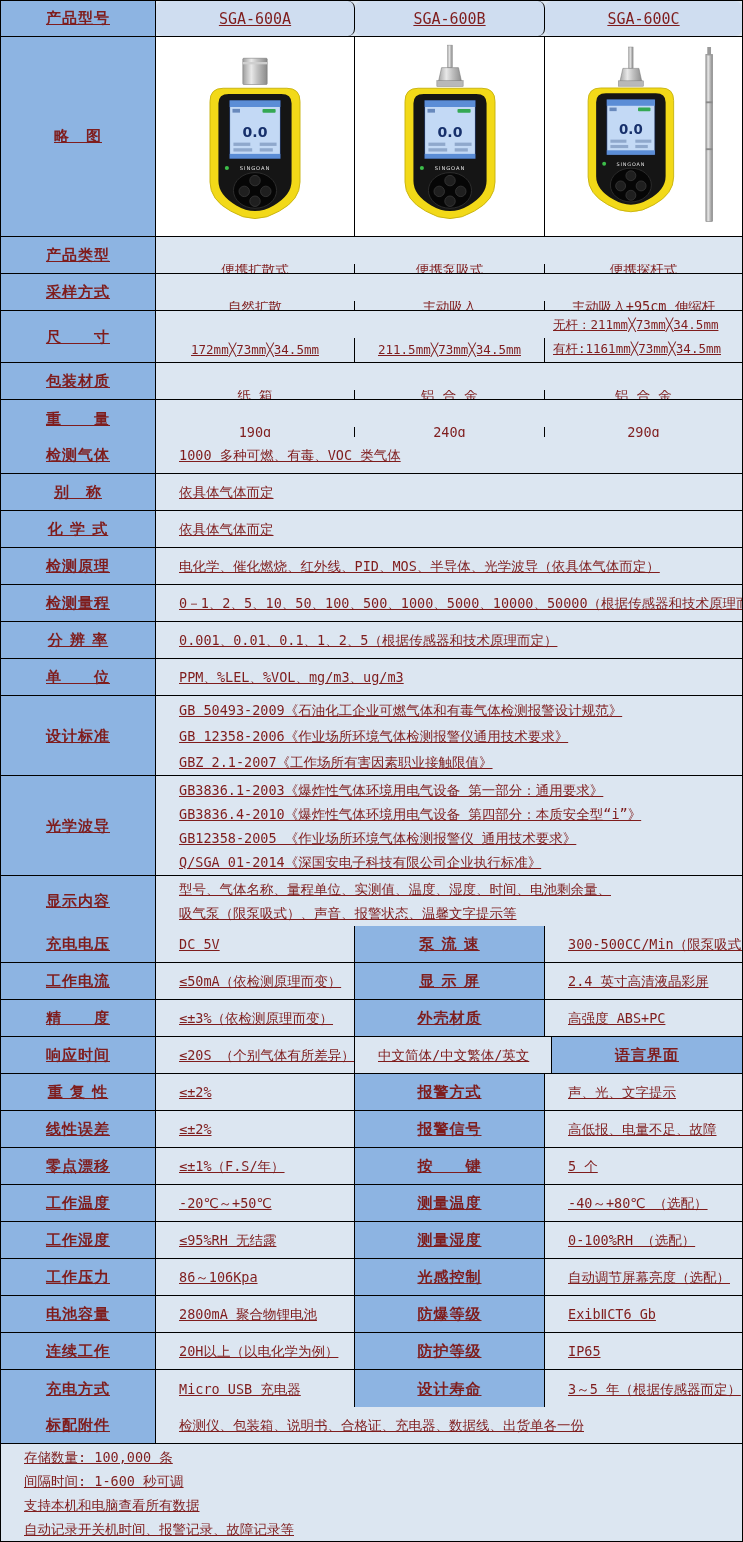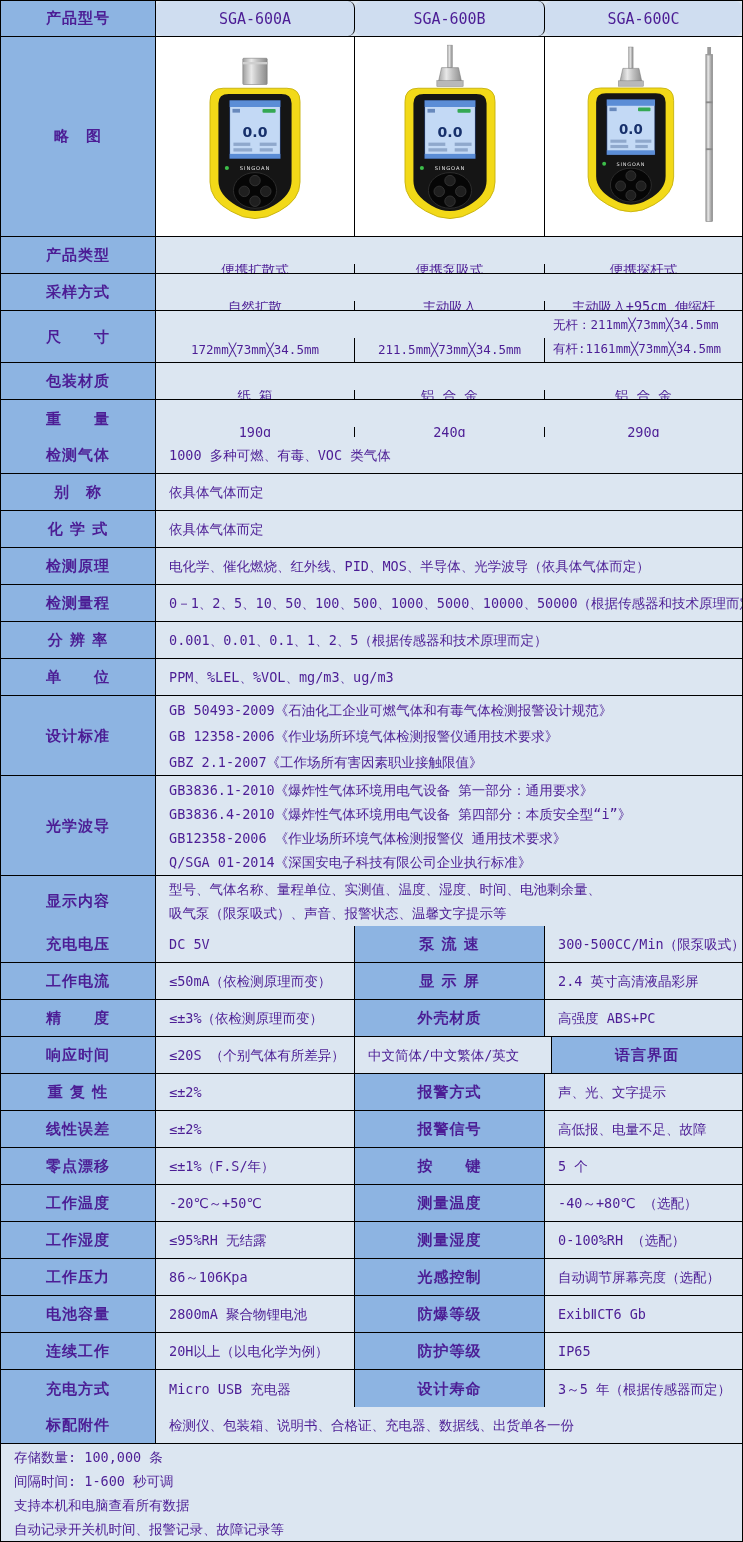--- a/index.html
+++ b/index.html
@@ -1,23 +1,24 @@
 <!DOCTYPE html>
 <html lang="zh"><head>
 <meta charset="utf-8">
 <style>
   html,body{margin:0;padding:0;background:#fff;}
   *{box-sizing:border-box;}
   #spec-table{
     width:743px;height:1542px;
     border:1px solid #000;
     font-family:"DejaVu Sans",sans-serif;
-    color:#4c1d95;
+    color:#7f1d1d;
     overflow:hidden;
     background:#DCE6F1;
+    text-decoration:underline;
   }
   .row{display:flex;border-bottom:1px solid #000;}
   .row:last-child{border-bottom:none;}
   .cell{border-right:1px solid #000;display:flex;flex-direction:column;justify-content:center;overflow:hidden;}
   .cell:last-child{border-right:none;}
   .c1{width:155px;}
   .c2{width:199px;}
   .c3{width:190px;}
   .c4{width:197px;}
   .cmerge{width:586px;}
@@ -34,21 +35,21 @@
     font-weight:bold;font-size:15px;
     align-items:center;text-align:center;
     letter-spacing:1px;
   }
   .value{
     background:#DCE6F1;
     font-size:13.5px;
     font-family:"DejaVu Sans Mono","DejaVu Sans",sans-serif;
   }
   .v-center{align-items:center;text-align:center;margin-top:27px;}
-  .v-left{align-items:flex-start;text-align:left;padding-left:13px;padding-right:6px;}
+  .v-left{align-items:flex-start;text-align:left;padding-left:23px;padding-right:6px;}
   .model-cell{
     background:#CFDDF0;
     font-size:15px;
     font-family:"DejaVu Sans Mono","DejaVu Sans",sans-serif;
     align-items:center;justify-content:center;text-align:center;border-radius:7px;
   }
   .sketch-cell{background:#ffffff;align-items:center;justify-content:center;}
   .small-dim{font-size:12.5px;}
   .line{line-height:24px;white-space:nowrap;}
   .h-design .line{line-height:26px;}
@@ -336,23 +337,23 @@
           <div class="line">GB 50493-2009《石油化工企业可燃气体和有毒气体检测报警设计规范》</div>
           <div class="line">GB 12358-2006《作业场所环境气体检测报警仪通用技术要求》</div>
           <div class="line">GBZ 2.1-2007《工作场所有害因素职业接触限值》</div>
         </div>
       </div>
       <div class="row h-exec">
         <div class="cell c1 label">
           <div class="line">光学波导</div>
         </div>
         <div class="cell cmerge value v-left">
-          <div class="line">GB3836.1-2010《爆炸性气体环境用电气设备  第一部分：通用要求》</div>
+          <div class="line">GB3836.1-2003《爆炸性气体环境用电气设备  第一部分：通用要求》</div>
           <div class="line">GB3836.4-2010《爆炸性气体环境用电气设备  第四部分：本质安全型“i”》</div>
-          <div class="line">GB12358-2006 《作业场所环境气体检测报警仪  通用技术要求》</div>
+          <div class="line">GB12358-2005 《作业场所环境气体检测报警仪  通用技术要求》</div>
           <div class="line">Q/SGA 01-2014《深国安电子科技有限公司企业执行标准》</div>
         </div>
       </div>
       <div class="row h-display">
         <div class="cell c1 label">
           <div class="line">显示内容</div>
         </div>
         <div class="cell cmerge value v-left">
           <div class="line">型号、气体名称、量程单位、实测值、温度、湿度、时间、电池剩余量、</div>
           <div class="line">吸气泵（限泵吸式）、声音、报警状态、温馨文字提示等</div>

